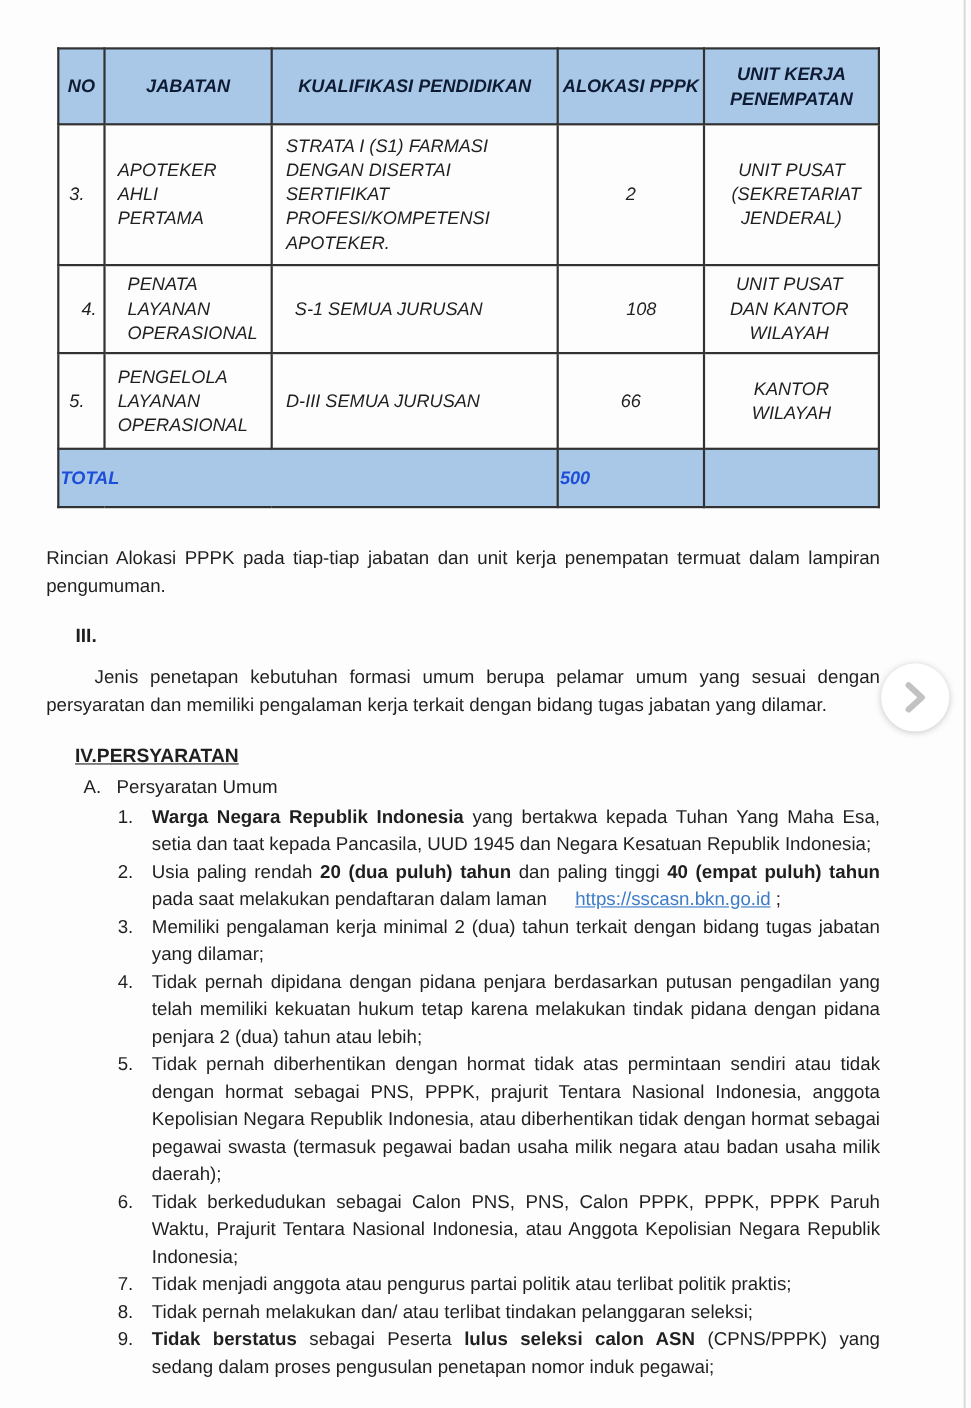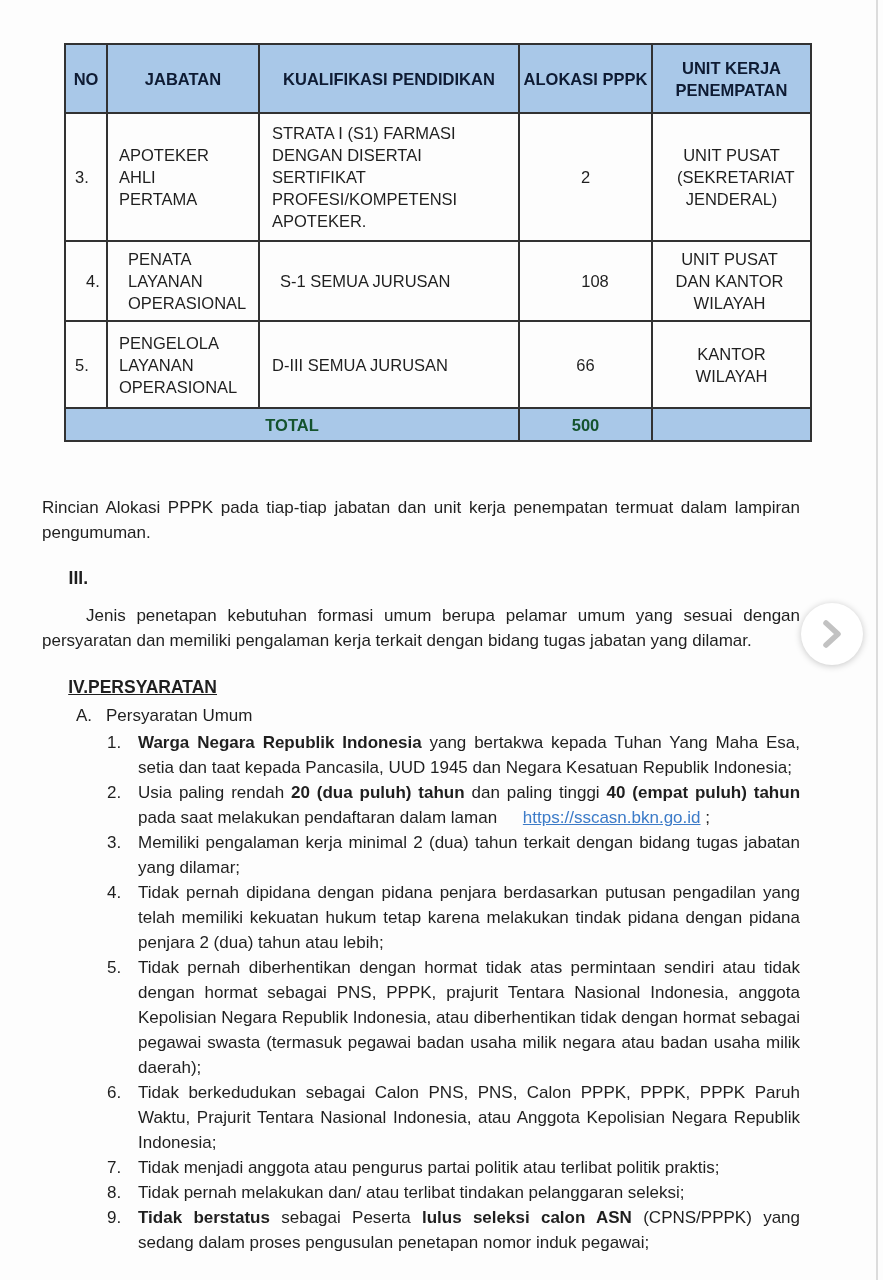--- a/index.html
+++ b/index.html
@@ -14,43 +14,43 @@
   }
 
   
   .slide-edge {
     position: absolute; top: 0; bottom: 0; right: 5px;
     width: 2px; background: #dcdcdc;
   }
 
   
   table.alloc {
-    position: absolute; left: 64px; top: 43px;
-    width: 746px; border-collapse: collapse; table-layout: fixed;
+    position: absolute; left: 52px; top: 43px;
+    width: 746px; border-collapse: collapse; table-layout: fixed; font-style: italic;
   }
   table.alloc th, table.alloc td {
     border: 2px solid var(--border, #323232);
     font-size: 16.5px; line-height: 22px; vertical-align: middle;
   }
   table.alloc thead th {
     background: var(--header-bg, #a9c8e8);
     color: #0e1b33; font-weight: bold; text-align: center;
     height: 69px; padding: 4px 2px;
   }
   td.c-no   { text-align: left; padding-left: 9px; }
   td.c-jab  { text-align: left; padding: 6px 40px 6px 11px; }
   td.c-kual { text-align: left; padding: 8px 43px 8px 12px; }
   td.c-alok { text-align: center; }
   td.c-unit { text-align: center; padding: 6px 24px; }
   tr.r3 td { height: 123px; }
   tr.r4 td { height: 80px; padding-left: 20px; }
   tr.r5 td { height: 87px; }
   tr.total td {
     background: var(--header-bg, #a9c8e8);
-    height: 33px; font-weight: bold; text-align: center; color: #14532d;
+    height: 53px; font-weight: bold; text-align: left; color: #1d4ed8;
   }
 
   
   .content {
     position: absolute; left: 42px; top: 469px; width: 758px;
     font-size: 17px; line-height: 25px;
   }
   .para { margin: 0; text-align: justify; }
   .intro { margin-top: 26px; }
   .sec-body { text-indent: 44px; margin-top: 12px; }

